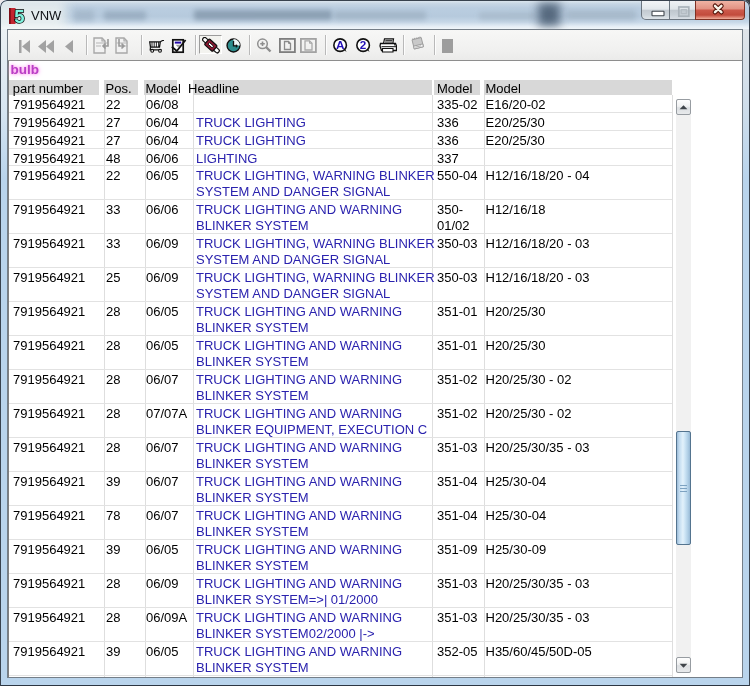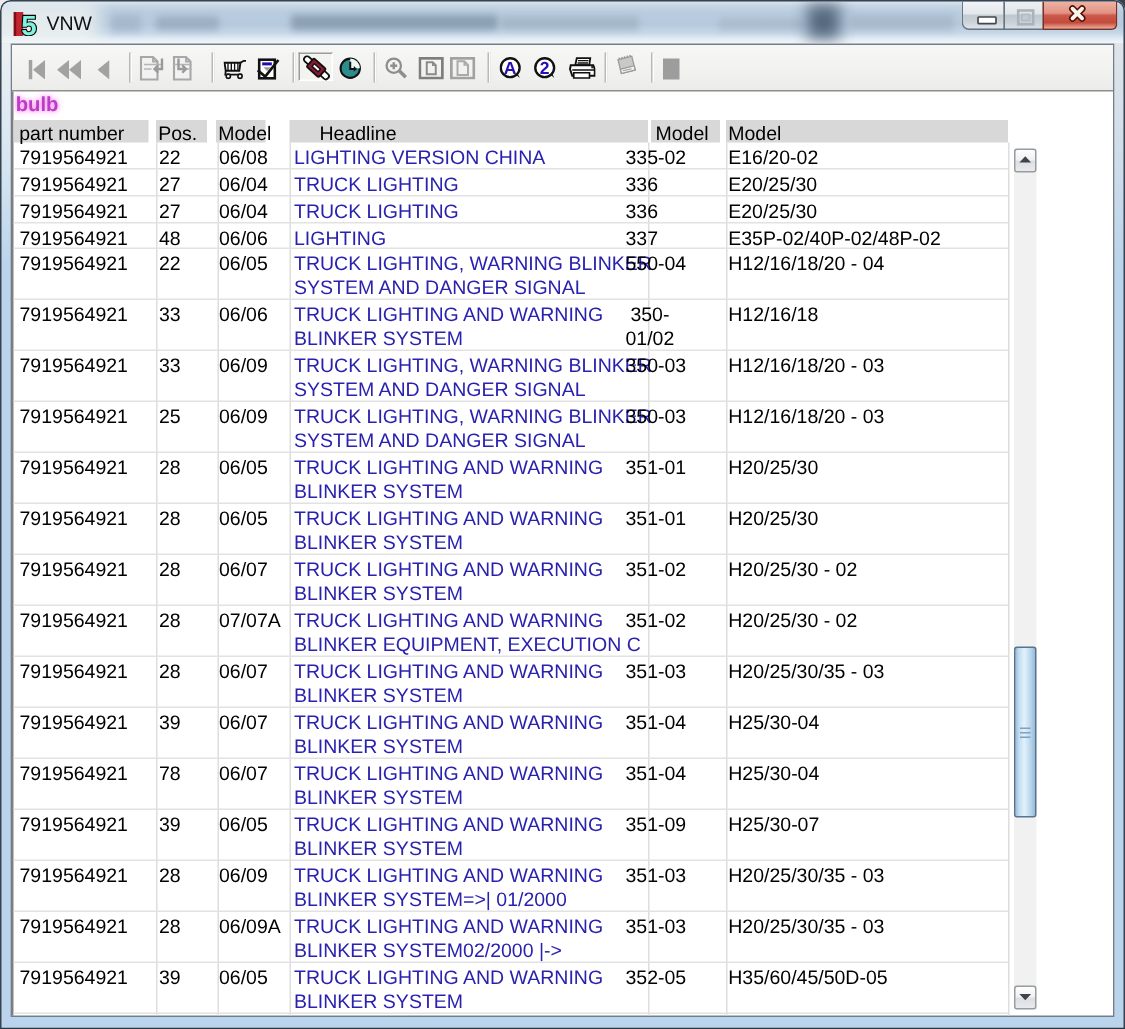--- a/index.html
+++ b/index.html
@@ -44,21 +44,21 @@
   .hc{position:absolute;top:0;height:15px;background:#d8d8d8;}
   .htx{position:absolute;top:0.6px;height:15px;line-height:15px;font-size:13px;color:#000;white-space:nowrap;}
   .vline{position:absolute;top:15px;width:1px;background:#dedede;}
   .row{position:absolute;left:0px;width:663px;border-bottom:1px solid #e2e2e2;box-sizing:border-box;}
   .cell{position:absolute;top:0;font-size:13px;line-height:15.8px;color:#000;padding-top:2.1px;white-space:nowrap;}
   .link{color:#2a22ae;}
   .c1{left:4px;}  
   .c2{left:97px;} 
   .c3{left:137px;}
   .c4{left:187px;}
-  .c5{left:408px;text-align:center;}
+  .c5{left:428px;}
   .c6{left:476.5px;}
   
   #sbar{position:absolute;left:668px;top:69px;width:15px;height:573.5px;background:#f1f1f1;}
   .sbtn{position:absolute;left:0;width:15px;height:15.5px;box-sizing:border-box;
         border:1px solid #979ca1;border-radius:2px;
         background:linear-gradient(180deg,#fefefe 0%,#f0f1f2 45%,#dcdfe2 55%,#e8eaec 100%);}
   #sthumb{position:absolute;left:0;top:331.5px;width:15px;height:114px;box-sizing:border-box;
           border:1px solid #54748f;border-radius:2px;
           background:linear-gradient(90deg,#9cbcd8 0%,#c3dcf0 18%,#e2f1fb 45%,#cfe6f6 60%,#aecde5 85%,#98b9d5 100%);}
   .grip{position:absolute;left:3px;width:7px;height:1px;background:#7da2c1;}
@@ -218,34 +218,33 @@
     <div id="grid">
         <div class="hc" style="left: 0px; width: 89.5px;"></div>
         <div class="hc" style="left: 94.5px; width: 34.5px;"></div>
         <div class="hc" style="left: 134.5px; width: 33px;"></div>
         <div class="hc" style="left: 183.5px; width: 239.5px;"></div>
         <div class="hc" style="left: 424.5px; width: 46.5px;"></div>
         <div class="hc" style="left: 474.5px; width: 188.5px;"></div>
         <div class="htx" style="left: 3.8px;">part number</div>
         <div class="htx" style="left: 96.5px;">Pos.</div>
         <div class="htx" style="left: 136.5px;">Model</div>
-        <div class="htx" style="left: 204px;">Headline</div>
+        <div class="htx" style="left: 179px;">Headline</div>
         <div class="htx" style="left: 428px;">Model</div>
         <div class="htx" style="left: 476.5px;">Model</div>
         <div class="vline" style="left: 95px; height: 582px;"></div>
         <div class="vline" style="left: 135.5px; height: 582px;"></div>
         <div class="vline" style="left: 183.5px; height: 582px;"></div>
         <div class="vline" style="left: 423px; height: 582px;"></div>
         <div class="vline" style="left: 474.5px; height: 582px;"></div>
         <div class="vline" style="left: 663px; height: 582px;"></div>
         <div class="row" style="top: 15px; height: 17.85px;">
           <div class="cell c1">7919564921</div>
           <div class="cell c2">22</div>
           <div class="cell c3">06/08</div>
-          <div class="cell c4 link">LIGHTING VERSION CHINA</div>
           <div class="cell c5">335-02</div>
           <div class="cell c6">E16/20-02</div>
         </div>
         <div class="row" style="top: 32.85px; height: 17.85px;">
           <div class="cell c1">7919564921</div>
           <div class="cell c2">27</div>
           <div class="cell c3">06/04</div>
           <div class="cell c4 link">TRUCK LIGHTING</div>
           <div class="cell c5">336</div>
           <div class="cell c6">E20/25/30</div>
@@ -257,21 +256,20 @@
           <div class="cell c4 link">TRUCK LIGHTING</div>
           <div class="cell c5">336</div>
           <div class="cell c6">E20/25/30</div>
         </div>
         <div class="row" style="top: 68.55px; height: 17.85px;">
           <div class="cell c1">7919564921</div>
           <div class="cell c2">48</div>
           <div class="cell c3">06/06</div>
           <div class="cell c4 link">LIGHTING</div>
           <div class="cell c5">337</div>
-          <div class="cell c6">E35P-02/40P-02/48P-02</div>
         </div>
         <div class="row" style="top: 86.4px; height: 34px;">
           <div class="cell c1">7919564921</div>
           <div class="cell c2">22</div>
           <div class="cell c3">06/05</div>
           <div class="cell c4 link">TRUCK LIGHTING, WARNING BLINKER<br>SYSTEM AND DANGER SIGNAL</div>
           <div class="cell c5">550-04</div>
           <div class="cell c6">H12/16/18/20 - 04</div>
         </div>
         <div class="row" style="top: 120.4px; height: 34px;">
@@ -353,21 +351,21 @@
           <div class="cell c4 link">TRUCK LIGHTING AND WARNING<br>BLINKER SYSTEM</div>
           <div class="cell c5">351-04</div>
           <div class="cell c6">H25/30-04</div>
         </div>
         <div class="row" style="top: 460.4px; height: 34px;">
           <div class="cell c1">7919564921</div>
           <div class="cell c2">39</div>
           <div class="cell c3">06/05</div>
           <div class="cell c4 link">TRUCK LIGHTING AND WARNING<br>BLINKER SYSTEM</div>
           <div class="cell c5">351-09</div>
-          <div class="cell c6">H25/30-07</div>
+          <div class="cell c6">H25/30-09</div>
         </div>
         <div class="row" style="top: 494.4px; height: 34px;">
           <div class="cell c1">7919564921</div>
           <div class="cell c2">28</div>
           <div class="cell c3">06/09</div>
           <div class="cell c4 link">TRUCK LIGHTING AND WARNING<br>BLINKER SYSTEM=&gt;| 01/2000</div>
           <div class="cell c5">351-03</div>
           <div class="cell c6">H20/25/30/35 - 03</div>
         </div>
         <div class="row" style="top: 528.4px; height: 34px;">

